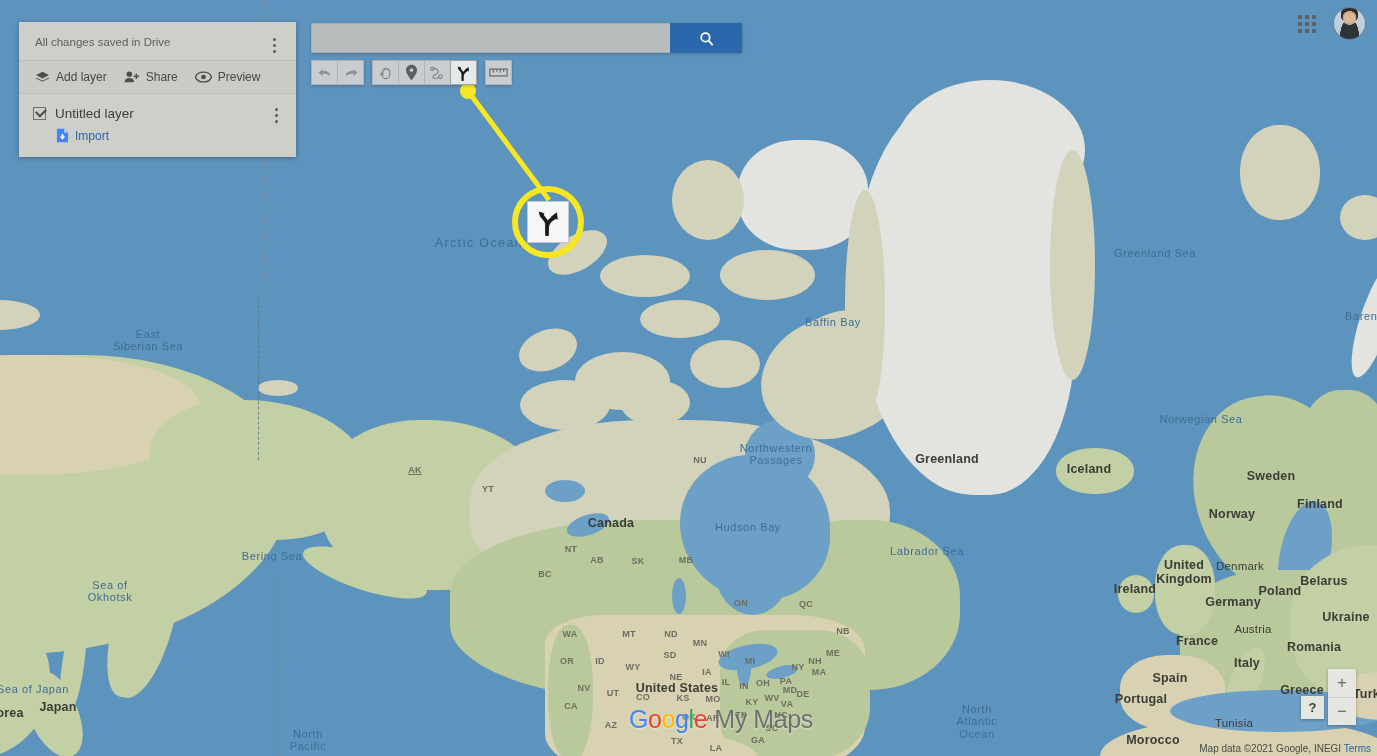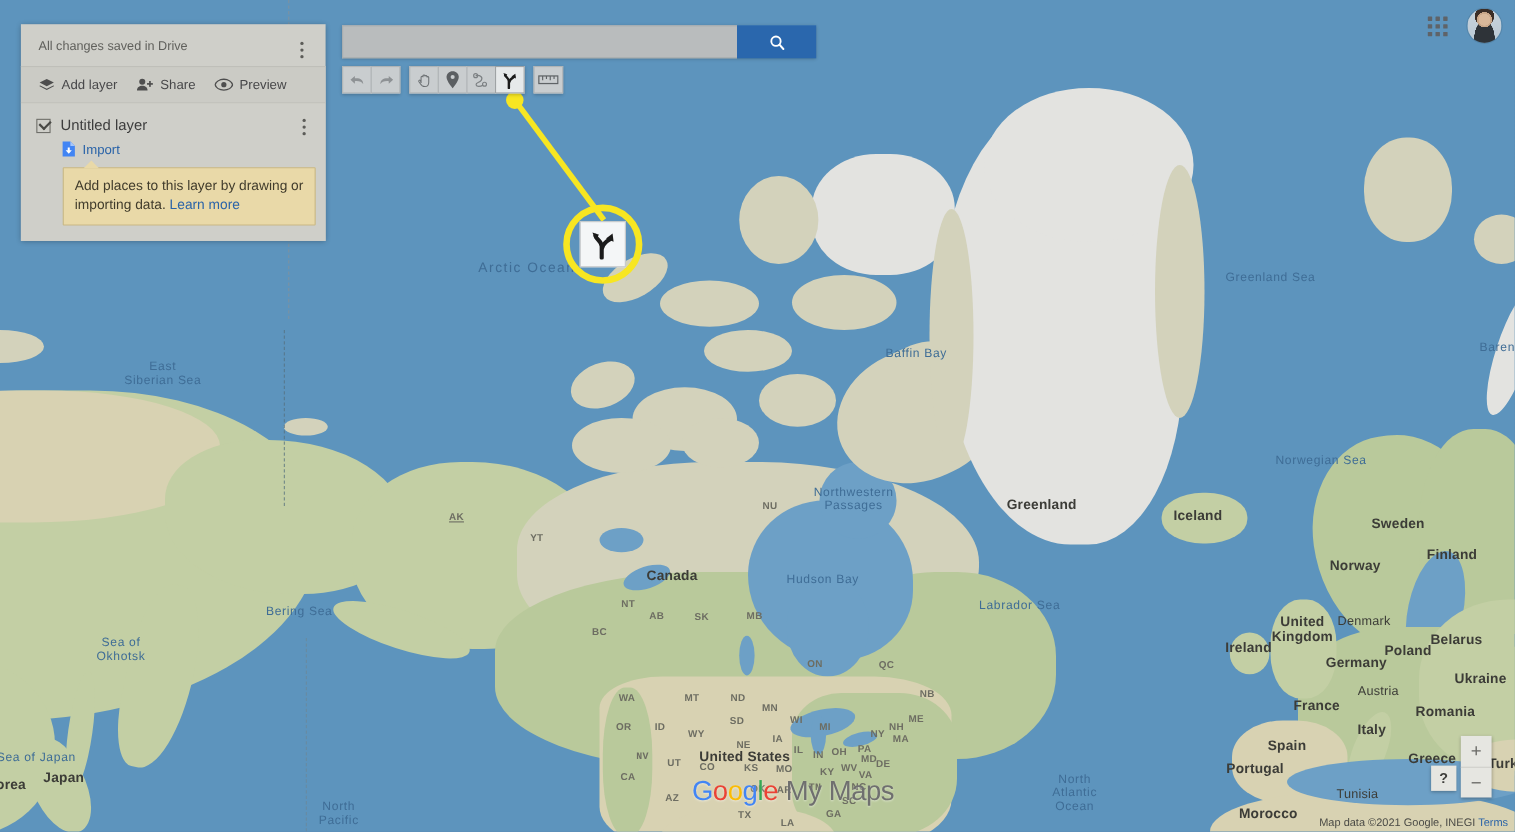--- a/index.html
+++ b/index.html
@@ -141,21 +141,21 @@
   }
   .kebab i { width: 3px; height: 3px; background: #5c5c58; border-radius: 50%; display:block;}
   .panel-actions {
     display: flex; align-items: center; gap: 17px;
     padding: 9px 16px; border-top: 1px solid #bfbfb9; border-bottom: 1px solid #bfbfb9;
     background: #cbcbc5;
   }
   .pa-item { display: flex; align-items: center; gap: 6px; cursor: pointer; font-size: 12px; color: #48484a; }
   .pa-item svg { display: block; }
   .layer-block { padding: 12px 16px 14px 14px; position: relative; background: #cfcfc9;}
-  .layer-row { display: flex; align-items: flex-end; gap: 9px; }
+  .layer-row { display: flex; align-items: center; gap: 9px; }
   .lcheck {
     width: 13px; height: 13px; border: 1px solid #6f6f6a; background: #cfcfc9;
     position: relative; cursor: pointer; flex: none;
   }
   .lcheck:after {
     content: ""; position: absolute; left: 2px; top: 0px;
     width: 8px; height: 5px; border-left: 2px solid #4a4a46; border-bottom: 2px solid #4a4a46;
     transform: rotate(-45deg);
   }
   .layer-name { font-size: 13.5px; color: #3d3d3d; }
@@ -371,21 +371,21 @@
         <div class="mlabel state" style="left: 815px; top: 661px;">NH</div>
         <div class="mlabel state" style="left: 798px; top: 667px;">NY</div>
         <div class="mlabel state" style="left: 633px; top: 667px;">WY</div>
         <div class="mlabel state" style="left: 676px; top: 677px;">NE</div>
         <div class="mlabel state" style="left: 707px; top: 672px;">IA</div>
         <div class="mlabel state" style="left: 819px; top: 672px;">MA</div>
         <div class="mlabel state" style="left: 726px; top: 682px;">IL</div>
         <div class="mlabel state" style="left: 744px; top: 686px;">IN</div>
         <div class="mlabel state" style="left: 763px; top: 683px;">OH</div>
         <div class="mlabel state" style="left: 786px; top: 681px;">PA</div>
-        <div class="mlabel state" style="left: 584px; top: 688px; font-family: Liberation Mono, monospace;">NV</div>
+        <div class="mlabel state" style="left: 584px; top: 688px;">NV</div>
         <div class="mlabel state" style="left: 613px; top: 693px;">UT</div>
         <div class="mlabel state" style="left: 643px; top: 697px;">CO</div>
         <div class="mlabel state" style="left: 683px; top: 698px;">KS</div>
         <div class="mlabel state" style="left: 790px; top: 690px;">MD</div>
         <div class="mlabel state" style="left: 803px; top: 694px;">DE</div>
         <div class="mlabel state" style="left: 713px; top: 699px;">MO</div>
         <div class="mlabel state" style="left: 752px; top: 702px;">KY</div>
         <div class="mlabel state" style="left: 772px; top: 698px;">WV</div>
         <div class="mlabel state" style="left: 787px; top: 704px;">VA</div>
         <div class="mlabel state" style="left: 571px; top: 706px;">CA</div>
@@ -567,21 +567,17 @@
 
       <div class="import-row">
         <svg width="13" height="15" viewBox="0 0 14 16">
           <path d="M1 0.6 h7.6 L13 5 v10.4 H1 Z" fill="#4285F4"></path>
           <path d="M8.6 0.6 L13 5 H8.6 Z" fill="#a7c7fb"></path>
           <path d="M7 12.6 L4 9.2 h2 V6.6 h2 v2.6 h2 Z" fill="#ffffff"></path>
         </svg>
         <span class="import-link">Import</span>
       </div>
 
-      <div class="tooltip">
-        <span>Add places to this layer by drawing or importing data.</span>
-        <a href="#">Learn more</a>
-      </div>
     </div>
 
   </div>
 
 </div>
 
 </body></html>

